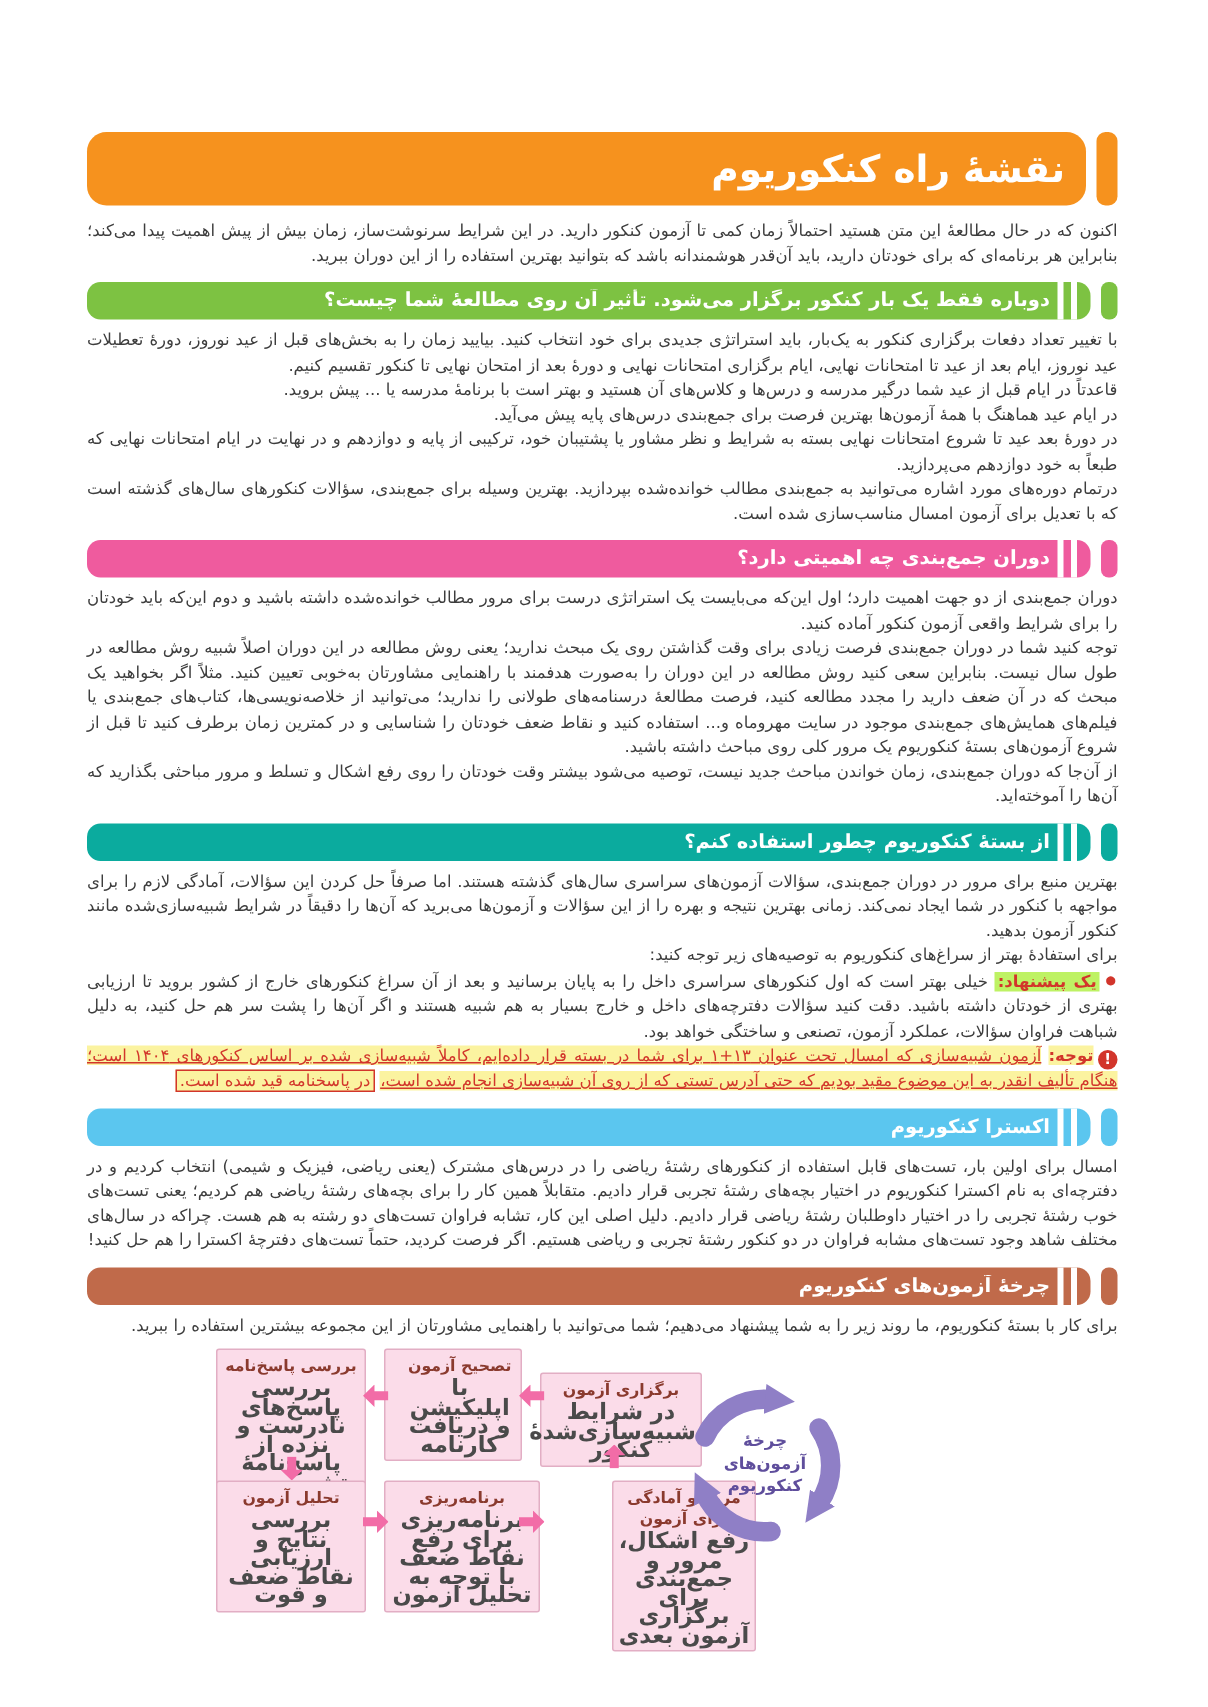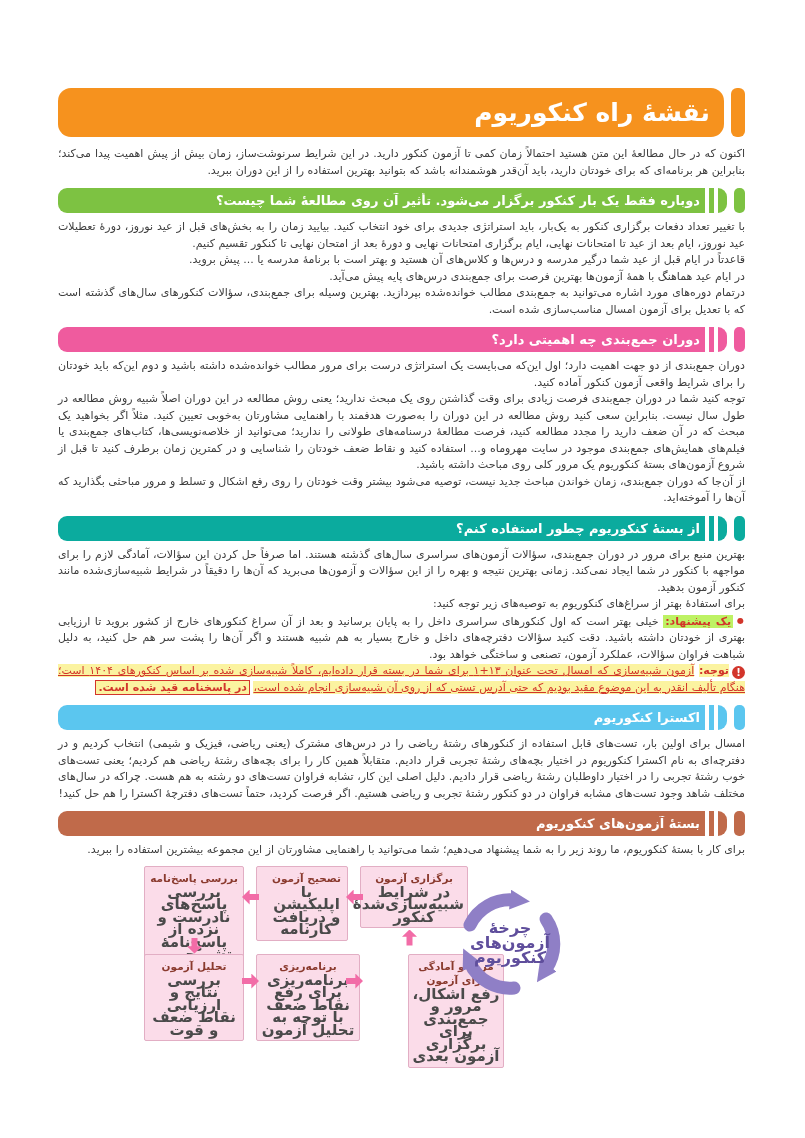--- a/index.html
+++ b/index.html
@@ -20,35 +20,35 @@
   
   p.body{margin:0;font-size:11px;line-height:16.5px;color:#3d3d3d;text-align:justify;}
   .bullet{color:var(--note_red);font-size:8px;vertical-align:2px;margin-left:4px;}
   .sug-label{color:var(--note_red);background:#bef264;font-weight:bold;padding:0 2px;}
   .alert-icon{display:inline-flex;width:13px;height:13px;border-radius:50%;background:var(--note_red);
               color:#fff;font-weight:bold;font-size:10px;line-height:13px;align-items:center;
               justify-content:center;vertical-align:-2px;margin-left:3px;}
   .note-label{color:var(--note_red);font-weight:bold;background:var(--note_yellow);}
   .note-body,.note-boxed{background:var(--note_yellow);color:var(--note_red);
               text-decoration:underline;text-decoration-color:var(--note_red);}
-  .note-boxed{border:1px solid var(--note_red);padding:0 2px;text-decoration:none;font-weight:bold;}
+  .note-boxed{border:1px solid var(--note_red);padding:0 2px;text-decoration:none;}
   
   .flow{position:relative;height:160px;margin-top:7px;}
   .fbox{position:absolute;background:var(--flow_pink);border:1px solid #E2AEC4;border-radius:2px;
         padding:4px 3px;text-align:center;box-sizing:border-box;}
   .fbox .ft{font-weight:bold;color:#8A3A2E;font-size:10.5px;line-height:14px;margin-bottom:1px;}
   .fbox .fd{color:#4a4a4a;font-size:15px;line-height:12.5px;font-weight:bold;}
   .ar{position:absolute;background:var(--arrow_pink);}
   .ar.l{width:17px;height:15px;clip-path:polygon(100% 30%,45% 30%,45% 0,0 50%,45% 100%,45% 70%,100% 70%);}
   .ar.r{width:17px;height:15px;clip-path:polygon(0 30%,55% 30%,55% 0,100% 50%,55% 100%,55% 70%,0 70%);}
   .ar.d{width:15px;height:16px;clip-path:polygon(30% 0,30% 55%,0 55%,50% 100%,100% 55%,70% 55%,70% 0);}
   .ar.u{width:15px;height:16px;clip-path:polygon(30% 100%,30% 45%,0 45%,50% 0,100% 45%,70% 45%,70% 100%);}
   .cycle{position:absolute;left:398px;top:2px;width:108px;height:152px;}
   .cycle-label{position:absolute;left:410px;top:54px;width:84px;text-align:center;
-               font-weight:bold;color:#5F4E9C;font-size:16px;line-height:15px;}
+               font-weight:bold;color:#5F4E9C;font-size:11px;line-height:15px;}
 </style>
 </head>
 <body>
 
 <div class="page">
 
   <div class="hbar title" style="--c:var(--orange)">
     <span class="stub"></span>
     <div class="bar">
       <span class="htext">نقشهٔ راه کنکوریوم</span>
@@ -61,20 +61,21 @@
     <span class="stub"></span>
     <div class="bar">
       <span class="slit"></span>
       <span class="slit"></span>
       <span class="htext">دوباره فقط یک بار کنکور برگزار می‌شود. تأثیر آن روی مطالعهٔ شما چیست؟</span>
     </div>
   </div>
   <p class="body">با تغییر تعداد دفعات برگزاری کنکور به یک‌بار، باید استراتژی جدیدی برای خود انتخاب کنید. بیایید زمان را به بخش‌های قبل از عید نوروز، دورهٔ تعطیلات عید نوروز، ایام بعد از عید تا امتحانات نهایی، ایام برگزاری امتحانات نهایی و دورهٔ بعد از امتحان نهایی تا کنکور تقسیم کنیم.</p>
   <p class="body">قاعدتاً در ایام قبل از عید شما درگیر مدرسه و درس‌ها و کلاس‌های آن هستید و بهتر است با برنامهٔ مدرسه یا ... پیش بروید.</p>
   <p class="body">در ایام عید هماهنگ با همهٔ آزمون‌ها بهترین فرصت برای جمع‌بندی درس‌های پایه پیش می‌آید.</p>
+  <p class="body">در دورهٔ بعد عید تا شروع امتحانات نهایی بسته به شرایط و نظر مشاور یا پشتیبان خود، ترکیبی از پایه و دوازدهم و در نهایت در ایام امتحانات نهایی که طبعاً به خود دوازدهم می‌پردازید.</p>
   <p class="body">درتمام دوره‌های مورد اشاره می‌توانید به جمع‌بندی مطالب خوانده‌شده بپردازید. بهترین وسیله برای جمع‌بندی، سؤالات کنکورهای سال‌های گذشته است که با تعدیل برای آزمون امسال مناسب‌سازی شده است.</p>
 
   <div class="hbar" style="--c:var(--pink)">
     <span class="stub"></span>
     <div class="bar">
       <span class="slit"></span>
       <span class="slit"></span>
       <span class="htext">دوران جمع‌بندی چه اهمیتی دارد؟</span>
     </div>
   </div>
@@ -110,27 +111,27 @@
       <span class="htext">اکسترا کنکوریوم</span>
     </div>
   </div>
   <p class="body">امسال برای اولین بار، تست‌های قابل استفاده از کنکورهای رشتهٔ ریاضی را در درس‌های مشترک (یعنی ریاضی، فیزیک و شیمی) انتخاب کردیم و در دفترچه‌ای به نام اکسترا کنکوریوم در اختیار بچه‌های رشتهٔ تجربی قرار دادیم. متقابلاً همین کار را برای بچه‌های رشتهٔ ریاضی هم کردیم؛ یعنی تست‌های خوب رشتهٔ تجربی را در اختیار داوطلبان رشتهٔ ریاضی قرار دادیم. دلیل اصلی این کار، تشابه فراوان تست‌های دو رشته به هم هست. چراکه در سال‌های مختلف شاهد وجود تست‌های مشابه فراوان در دو کنکور رشتهٔ تجربی و ریاضی هستیم. اگر فرصت کردید، حتماً تست‌های دفترچهٔ اکسترا را هم حل کنید!</p>
 
   <div class="hbar" style="--c:var(--brown)">
     <span class="stub"></span>
     <div class="bar">
       <span class="slit"></span>
       <span class="slit"></span>
-      <span class="htext">بستهٔ آزمون‌های کنکوریوم</span>
+      <span class="htext">چرخهٔ آزمون‌های کنکوریوم</span>
     </div>
   </div>
   <p class="body">برای کار با بستهٔ کنکوریوم، ما روند زیر را به شما پیشنهاد می‌دهیم؛ شما می‌توانید با راهنمایی مشاورتان از این مجموعه بیشترین استفاده را ببرید.</p>
 
   <div class="flow">
-    <div class="fbox" style="left:302px;top:0;width:108px;min-height:58px;">
+    <div class="fbox" style="left:302px;top:16px;width:108px;min-height:58px;">
       <div class="ft">برگزاری آزمون</div>
       <div class="fd">در شرایط شبیه‌سازی‌شدهٔ کنکور</div>
     </div>
     <div class="fbox" style="left:198px;top:0;width:92px;min-height:58px;padding-left:12px;">
       <div class="ft">تصحیح آزمون</div>
       <div class="fd">با اپلیکیشن و دریافت کارنامه</div>
     </div>
     <div class="fbox" style="left:86px;top:0;width:100px;min-height:72px;">
       <div class="ft">بررسی پاسخ‌نامه</div>
       <div class="fd">بررسی پاسخ‌های نادرست و نزده از پاسخ‌نامهٔ تشریحی و ویدئوهای حل تصویری</div>

